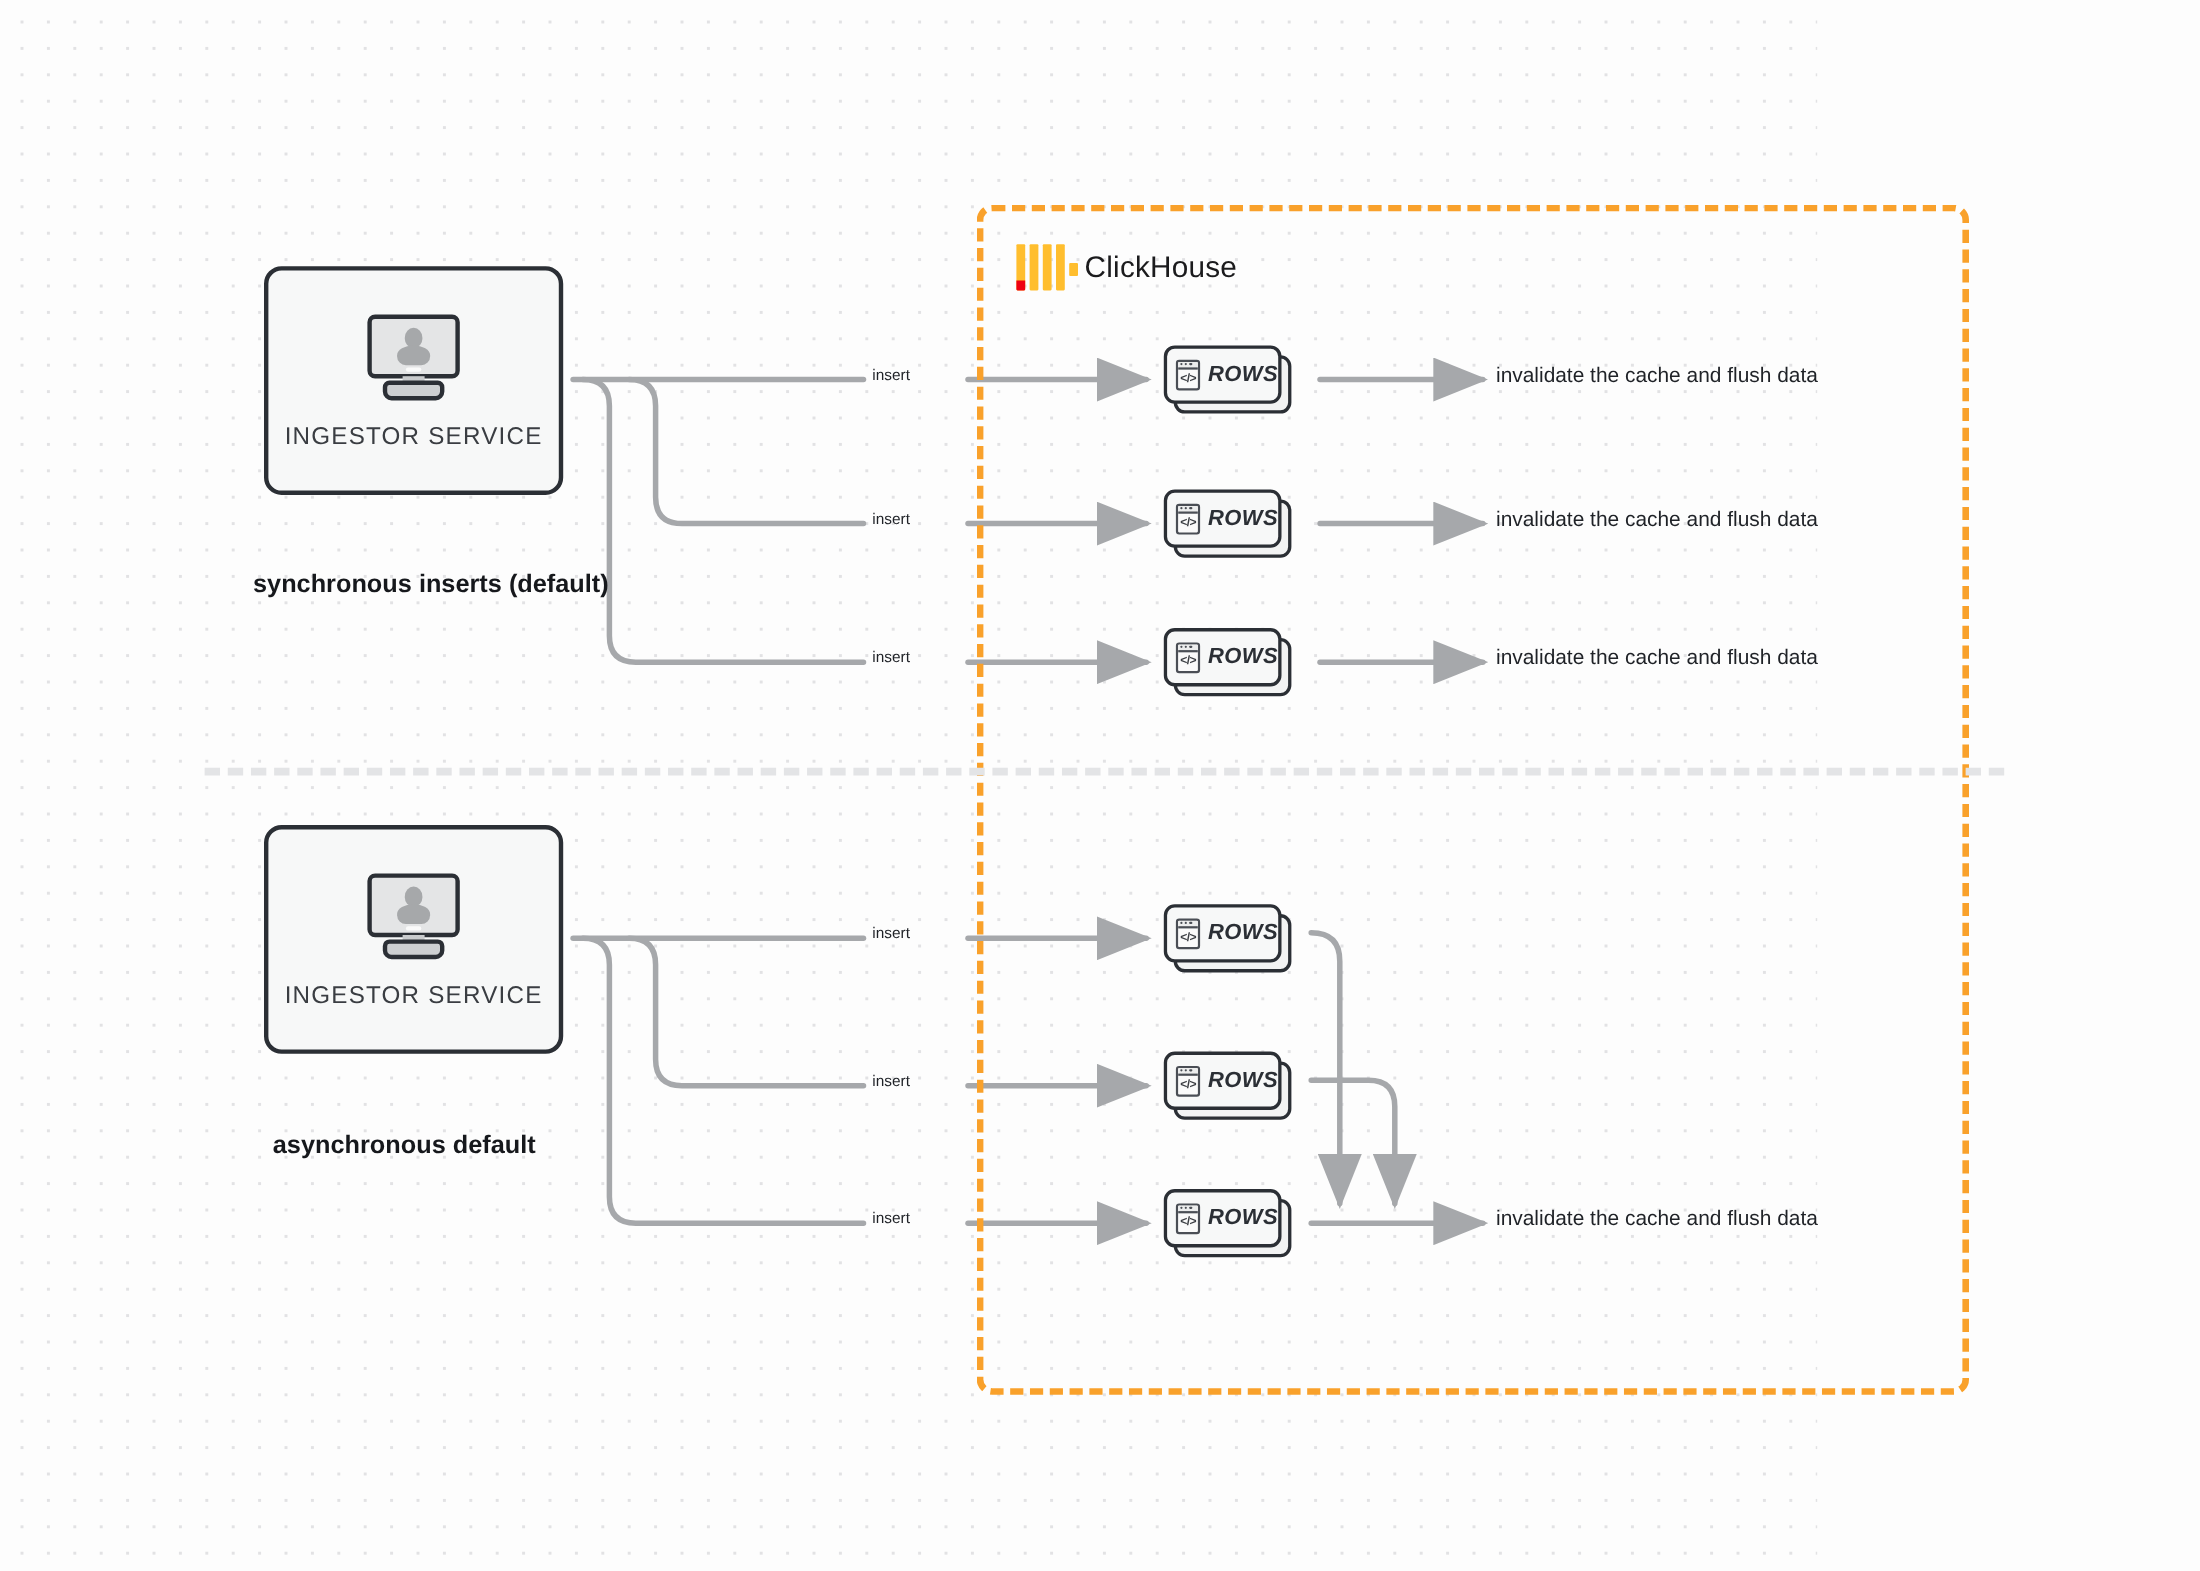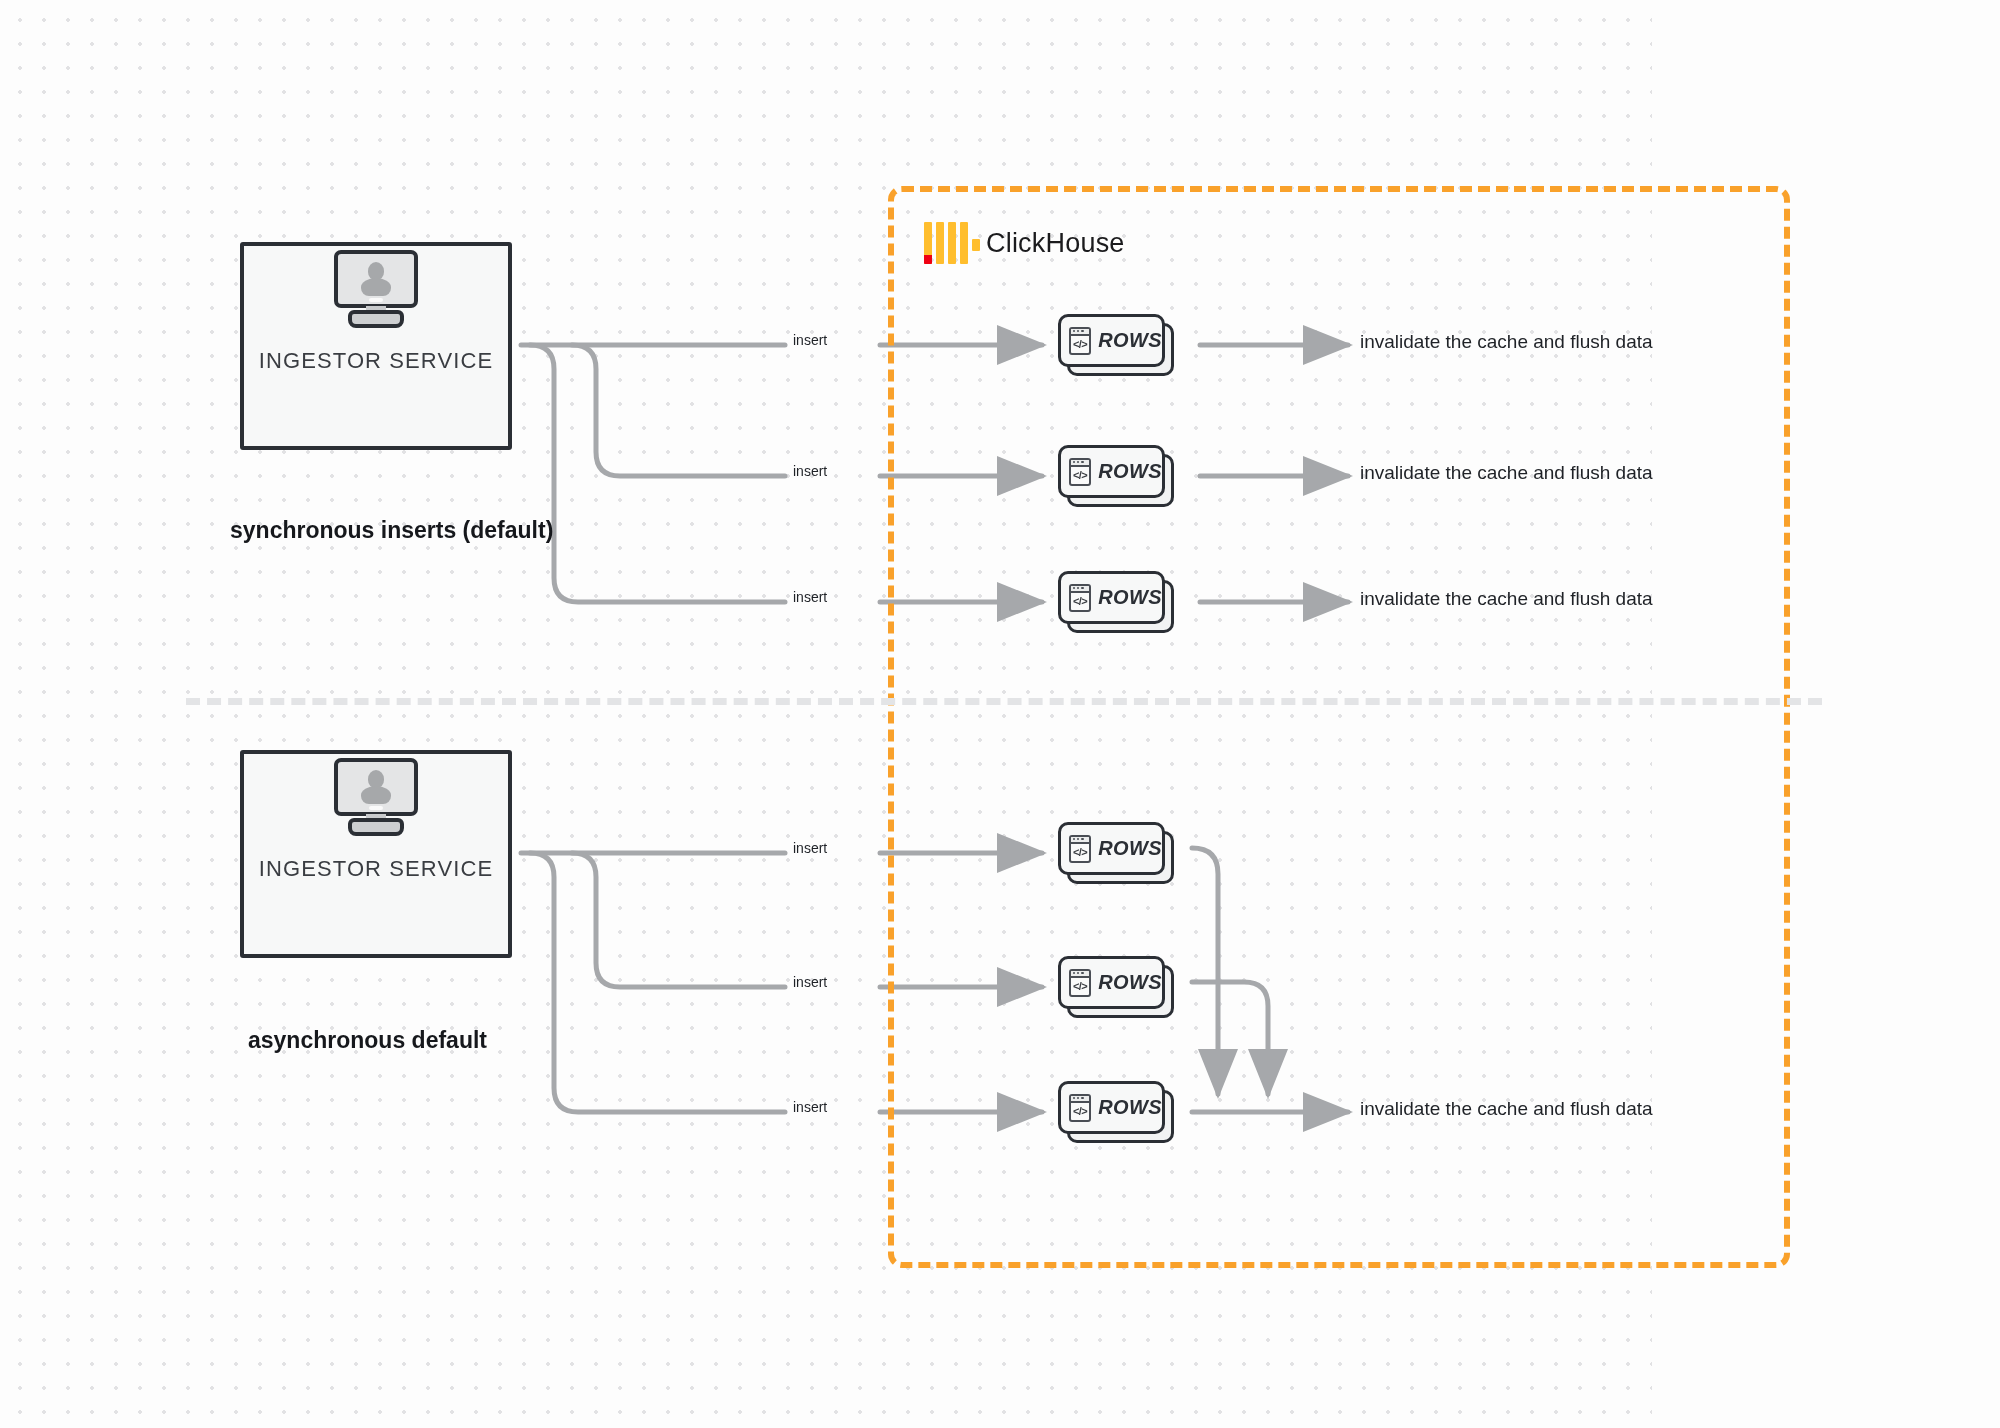--- a/index.html
+++ b/index.html
@@ -41,23 +41,23 @@
   .ch-mark .sq{position:absolute;left:48px;top:17px;width:8px;height:12px;background:#ffbe2e;border-radius:1px;}
   .ch-mark .red{position:absolute;left:0;bottom:0;width:8px;height:9px;background:#ef0013;border-radius:0 0 1px 1px;}
   .ch-name{font-size:27px;color:#1b1b1d;letter-spacing:.2px;white-space:nowrap;}
 
   
   .ingestor{
     position:absolute;
     width:272px;height:208px;
     background:#f7f8f8;
     border:4px solid #2b2f35;
-    border-radius:3px;
+    border-radius:16px;
     box-sizing:border-box;
-    display:flex;flex-direction:column;align-items:center;justify-content:flex-start;
+    display:flex;flex-direction:column;align-items:center;justify-content:center;
   }
   .monitor{position:relative;width:96px;height:80px;margin-top:4px;}
   .monitor .screen{
     position:absolute;left:6px;top:0;width:84px;height:58px;
     background:#e4e5e6;border:4px solid #2b2f35;border-radius:7px;box-sizing:border-box;
     display:flex;align-items:center;justify-content:center;
   }
   .monitor .neck{
     position:absolute;left:38px;top:56px;width:20px;height:8px;background:#c9cbcd;
   }

